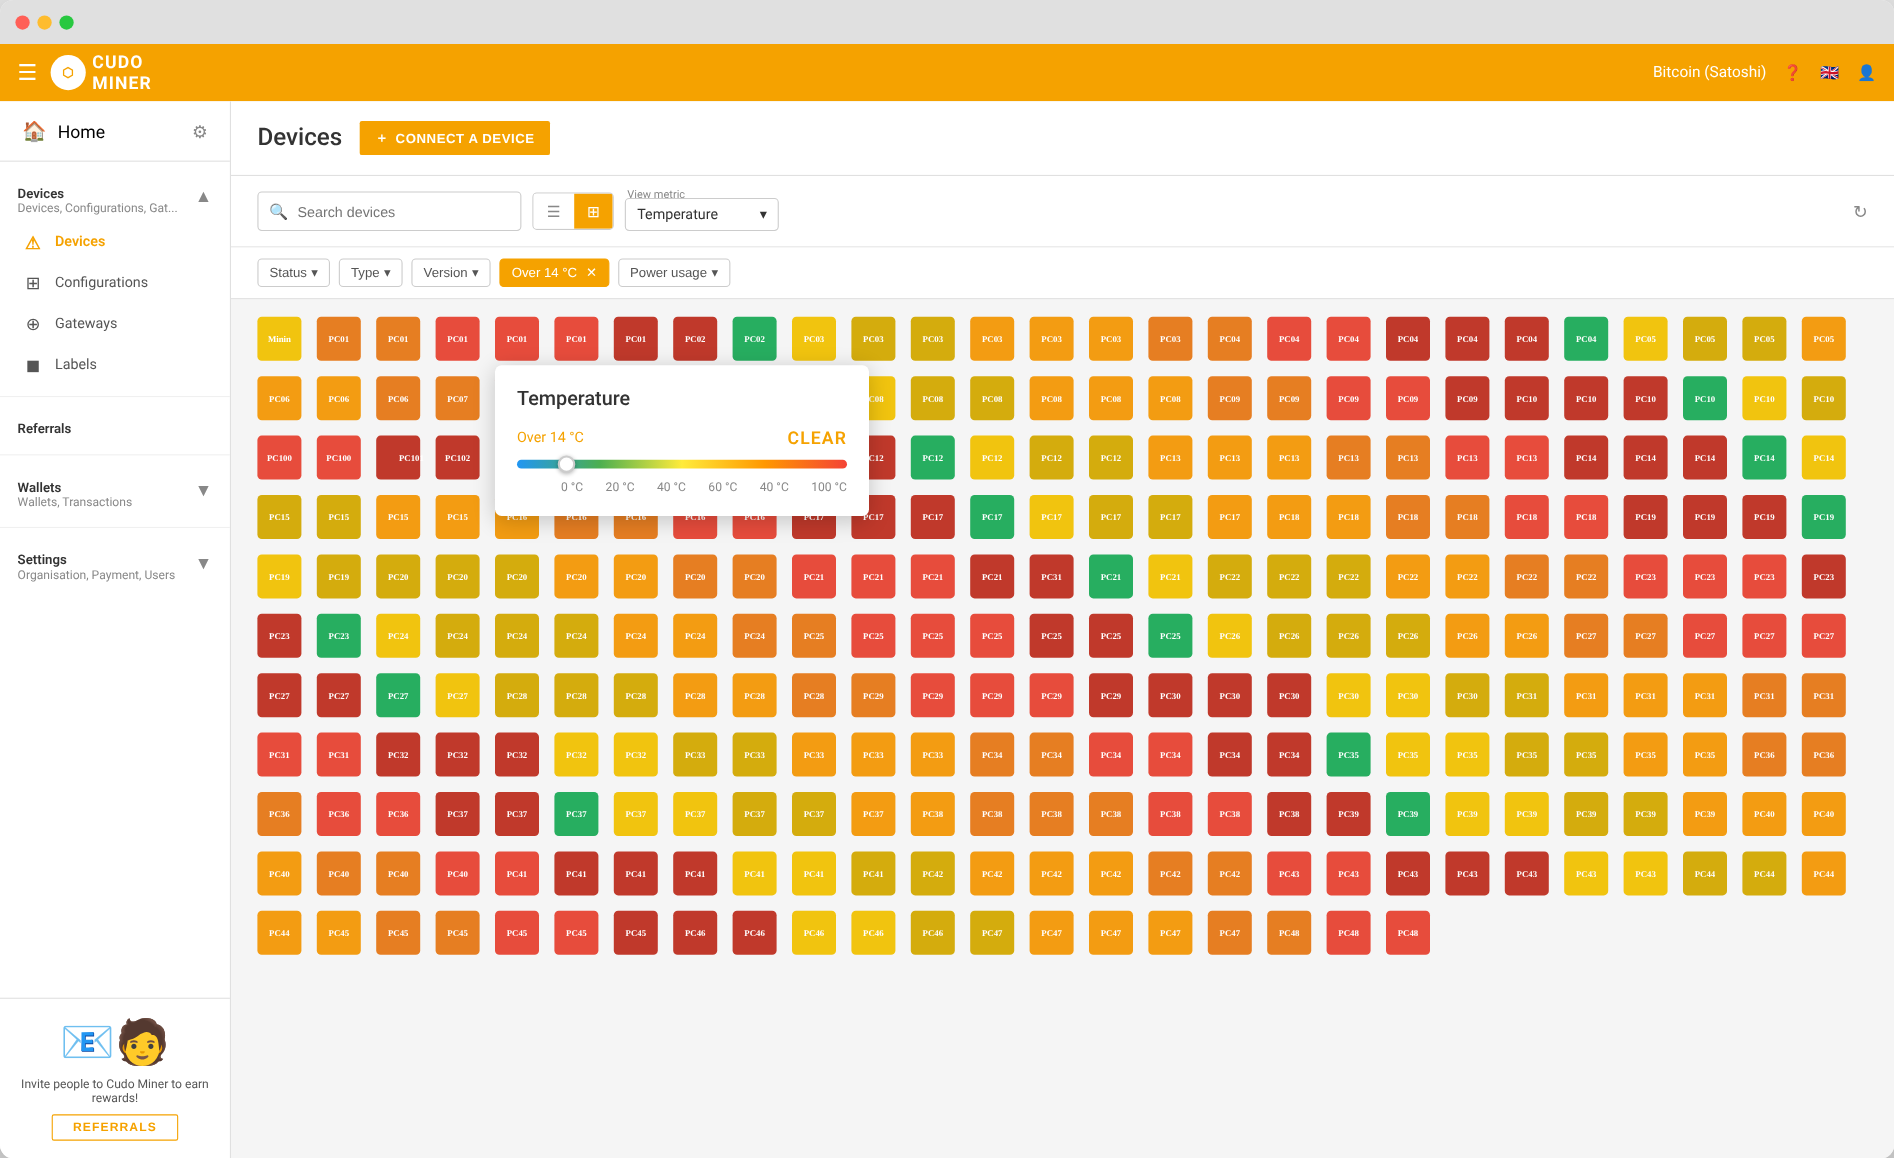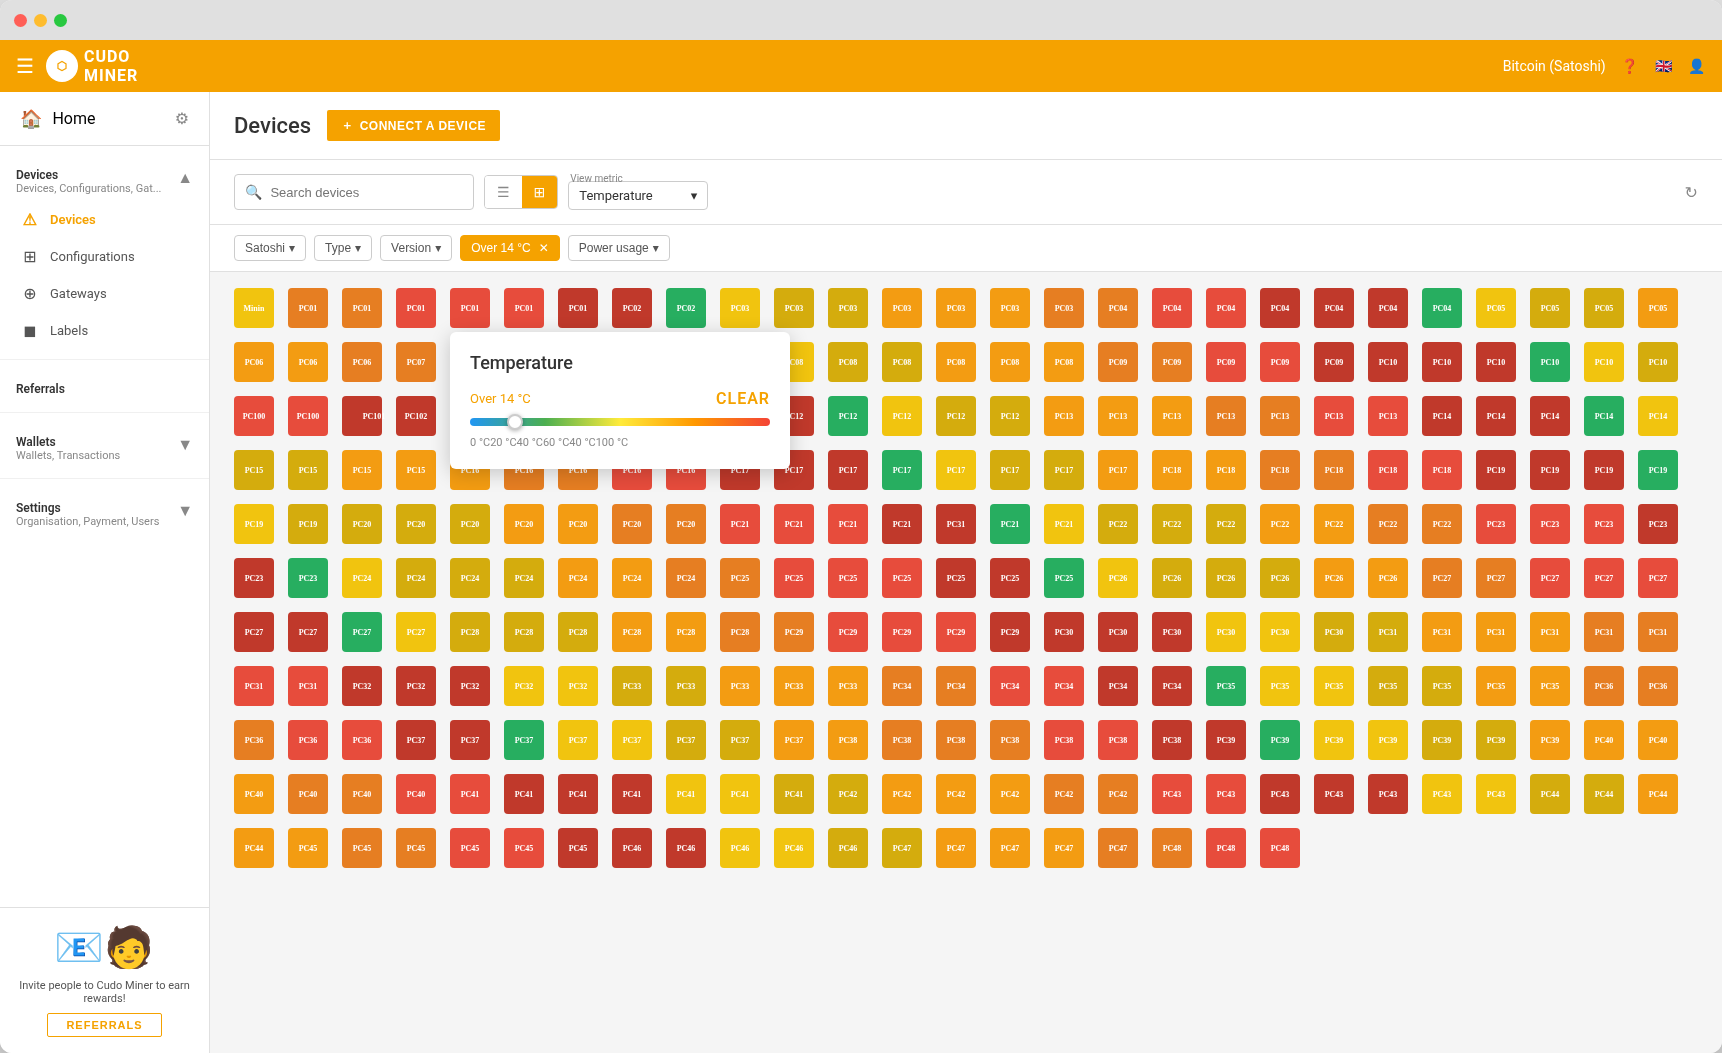--- a/index.html
+++ b/index.html
@@ -86,21 +86,21 @@
 
     
     .temp-popup { position: absolute; top: 60px; left: 240px; width: 340px; background: white; border-radius: 6px; box-shadow: 0 4px 20px rgba(0,0,0,0.2); padding: 20px; z-index: 100; }
     .temp-popup-title { font-size: 18px; font-weight: 500; color: #333; margin-bottom: 16px; }
     .temp-filter-header { display: flex; justify-content: space-between; align-items: center; margin-bottom: 10px; }
     .temp-filter-value { font-size: 13px; color: #f5a200; }
     .temp-clear { font-size: 16px; color: #f5a200; font-weight: 600; cursor: pointer; letter-spacing: 1px; }
     .temp-slider-container { margin-bottom: 10px; position: relative; }
     .temp-gradient-bar { height: 8px; border-radius: 4px; background: linear-gradient(to right, #2196F3, #4CAF50, #FFEB3B, #FF9800, #F44336); position: relative; }
     .slider-thumb { width: 16px; height: 16px; background: white; border: 2px solid #ccc; border-radius: 50%; position: absolute; top: -4px; left: 15%; transform: translateX(-50%); cursor: pointer; box-shadow: 0 1px 4px rgba(0,0,0,0.3); }
-    .temp-labels { display: flex; margin-top: 6px; font-size: 11px; color: #888; }
+    .temp-labels { display: flex; justify-content: space-between; margin-top: 6px; font-size: 11px; color: #888; margin-left: 40px; }
   </style>
 </head>
 <body>
 
 <div class="window">
 
   <div class="window-titlebar">
     <div class="window-btn close"></div>
     <div class="window-btn minimize"></div>
     <div class="window-btn maximize"></div>
@@ -208,21 +208,21 @@
           <div class="metric-select">
             <span>Temperature</span>
             <span style="margin-left:auto;">▾</span>
           </div>
         </div>
         <span class="refresh-icon">↻</span>
       </div>
 
       <div class="filters">
         <button class="filter-btn">
-          <span>Satoshi</span>
+          <span>Status</span>
           <span>▾</span>
         </button>
         <button class="filter-btn">
           <span>Type</span>
           <span>▾</span>
         </button>
         <button class="filter-btn">
           <span>Version</span>
           <span>▾</span>
         </button>

